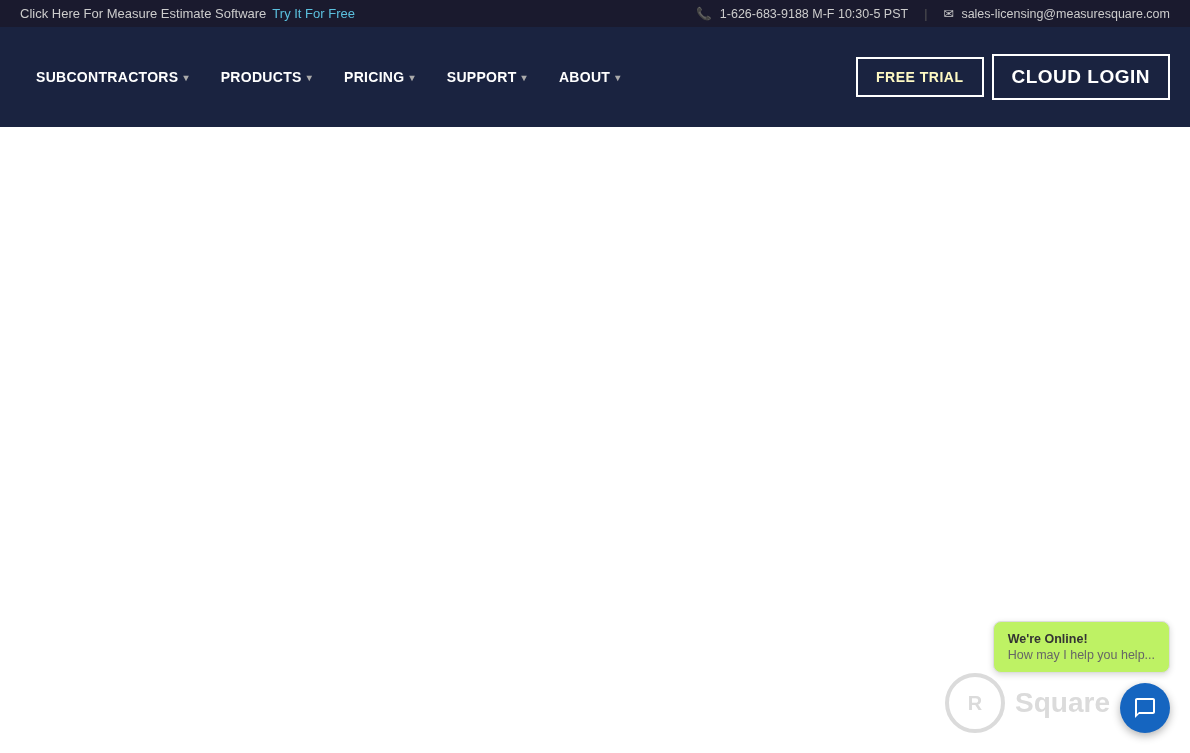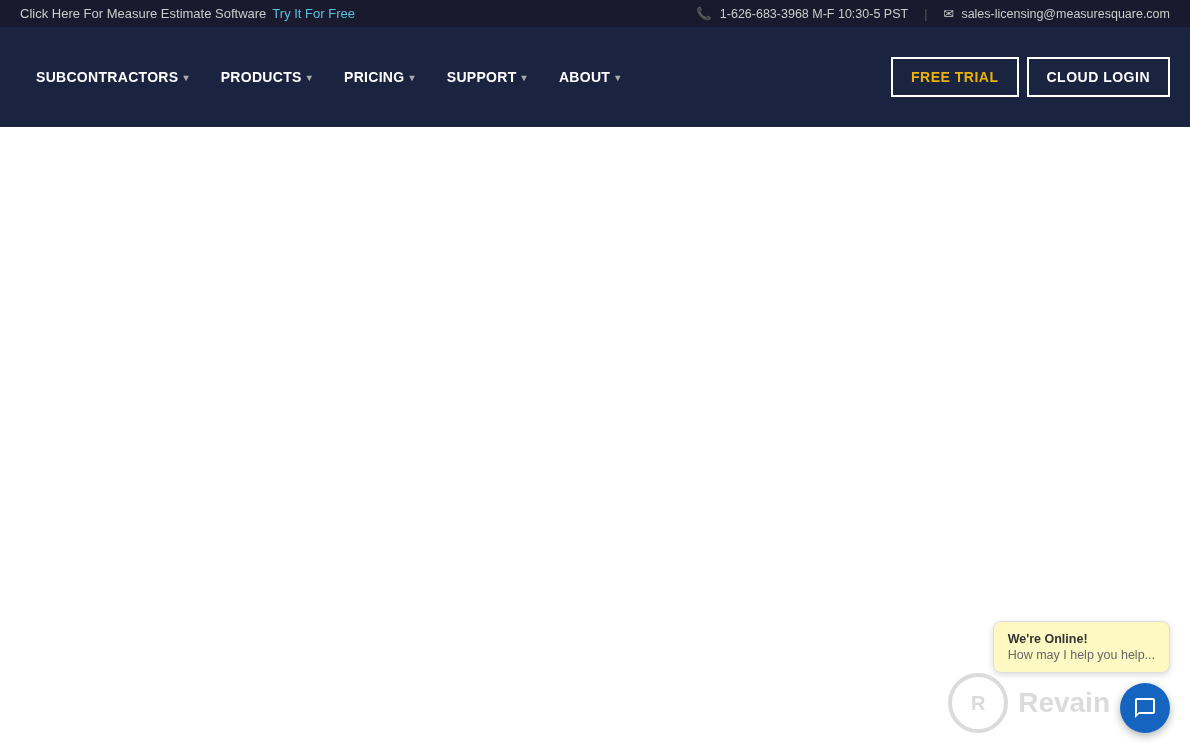--- a/index.html
+++ b/index.html
@@ -88,35 +88,35 @@
     }
 
     .nav-cta-area {
       display: flex;
       align-items: center;
       gap: 8px;
       margin-left: auto;
     }
     .btn-free-trial {
       border: 2px solid #fff;
-      color: #eab308;
+      color: #fef9c3;
       background: transparent;
       padding: 10px 18px;
       font-size: 14px;
       font-weight: 700;
       cursor: pointer;
       text-transform: uppercase;
       letter-spacing: 0.5px;
     }
     .btn-cloud-login {
       border: 2px solid #fff;
       color: #fff;
       background: transparent;
       padding: 10px 18px;
-      font-size: 14px;
+      font-size: 19px;
       font-weight: 700;
       cursor: pointer;
       text-transform: uppercase;
       letter-spacing: 0.5px;
     }
 
     
     .main-content {
       background: #fff;
       min-height: 600px;
@@ -127,21 +127,21 @@
     .chat-widget {
       position: fixed;
       bottom: 20px;
       right: 20px;
       display: flex;
       flex-direction: column;
       align-items: flex-end;
       gap: 10px;
     }
     .chat-bubble {
-      background: #fef9c3;
+      background: #bef264;
       border: 1px solid #ddd;
       border-radius: 8px;
       padding: 10px 14px;
       font-size: 12.5px;
       color: #333;
       max-width: 180px;
       box-shadow: 0 2px 6px rgba(0,0,0,0.15);
     }
     .chat-bubble .online-text {
       font-weight: 700;
@@ -194,21 +194,21 @@
 <body>
 
 <div class="top-bar">
   <div class="top-bar-left">
     <span>Click Here For Measure Estimate Software</span>
     <a>Try It For Free</a>
   </div>
   <div class="top-bar-right">
     <span>
       <span class="phone-icon">📞</span>
-      <span>1-626-683-3968</span>
+      <span>1-626-683-9188</span>
       <span>M-F 10:30-5 PST</span>
     </span>
     <span class="divider">|</span>
     <span>
       <span class="mail-icon">✉</span>
       <span>sales-licensing@measuresquare.com</span>
     </span>
   </div>
 </div>
 
@@ -252,14 +252,14 @@
   </div>
   <div class="chat-button">
     <svg width="24" height="24" viewBox="0 0 24 24">
       <path d="M20 2H4c-1.1 0-2 .9-2 2v18l4-4h14c1.1 0 2-.9 2-2V4c0-1.1-.9-2-2-2zm0 14H6l-2 2V4h16v12z"></path>
     </svg>
   </div>
 </div>
 
 <div class="revain-watermark">
   <div class="revain-icon">R</div>
-  <span>Revain</span>
+  <span>Square</span>
 </div>
 
 </body></html>

